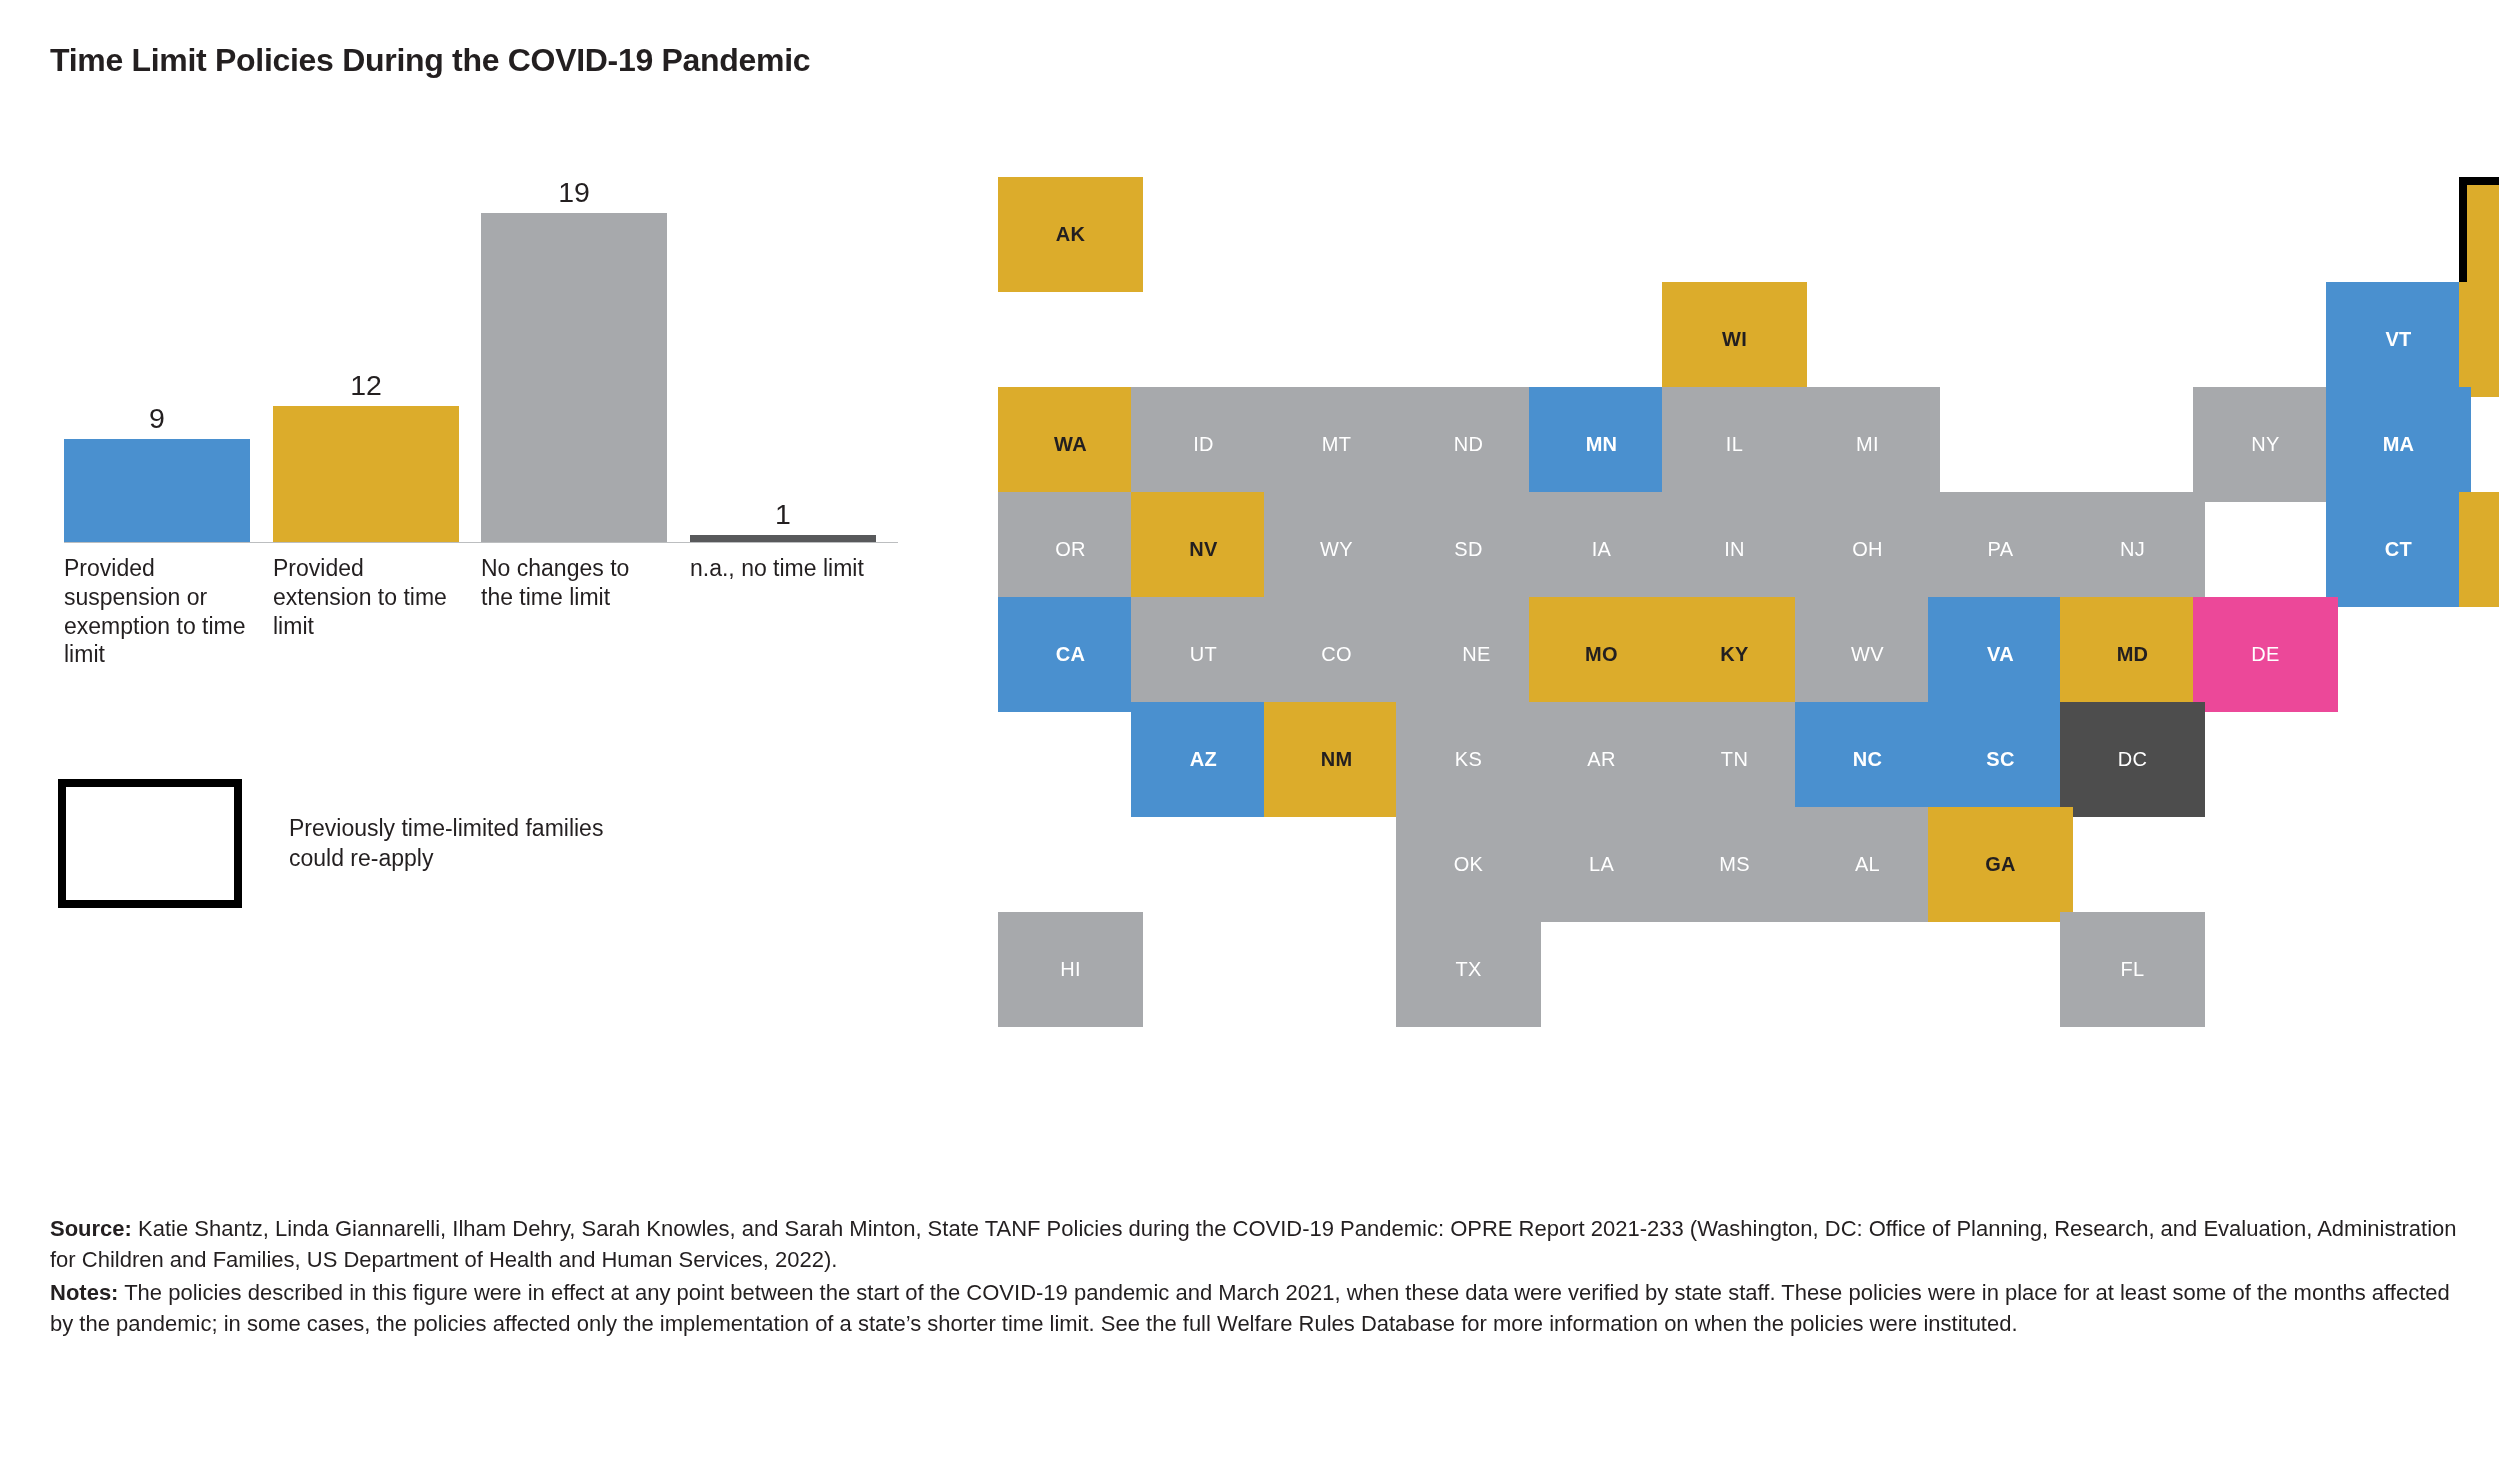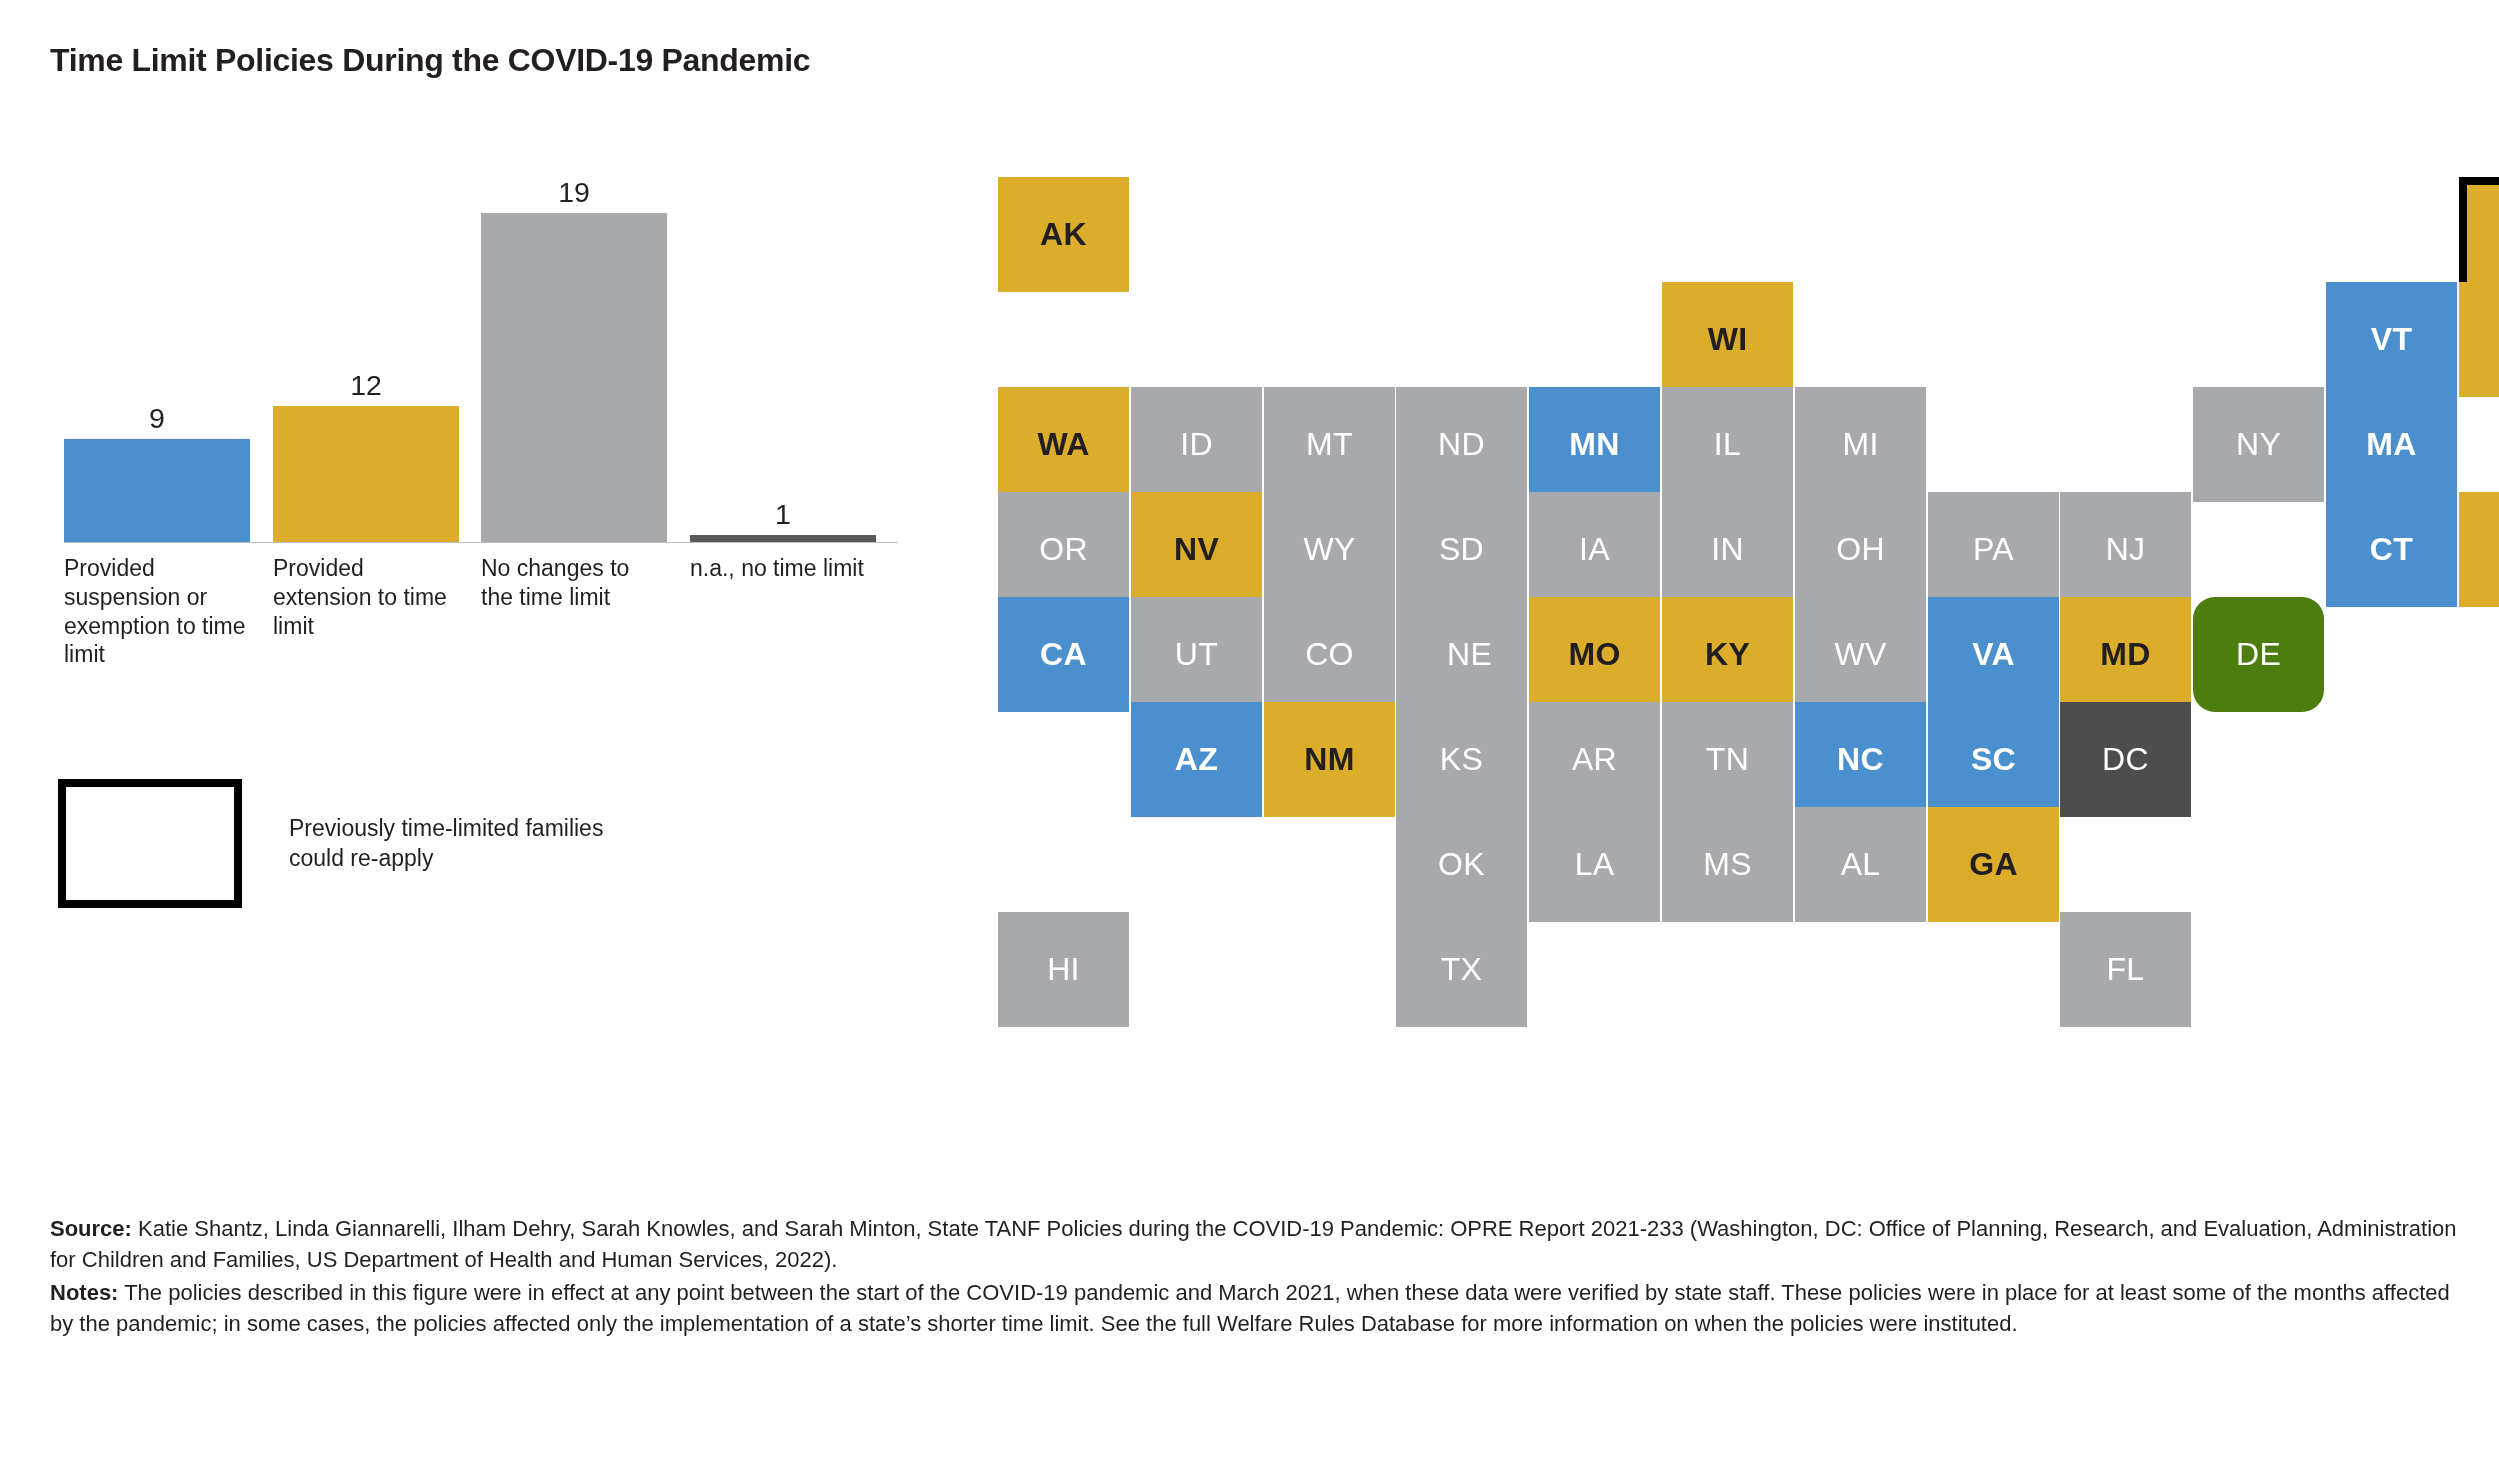--- a/index.html
+++ b/index.html
@@ -88,26 +88,26 @@
   }
 
   
   #map {
     position:absolute;
     left:998px; top:177px;
     width:1460px; height:994px;
   }
   .state {
     position:absolute;
-    width:131px; height:115px;
+    width:145px; height:115px;
     box-sizing:border-box;
     display:flex;
     align-items:center;
     justify-content:center;
-    font-size:32px;
+    font-size:20px;
     color:#ffffff;
     letter-spacing:0.3px;
   }
   .state.dark-text { color:#231f20; }
   .state.bold { font-weight:bold; }
   .state.outlined {
     border:8.3px solid #000000;
   }
 
   
@@ -188,21 +188,21 @@
     <div class="state dark-text bold" style="background: rgb(220, 172, 43); left: 1461px; top: 315px;">RI</div>
     <div class="state bold" style="background: rgb(74, 144, 207); left: 0px; top: 420px;">CA</div>
     <div class="state" style="background: rgb(167, 169, 172); left: 133px; top: 420px;">UT</div>
     <div class="state" style="background: rgb(167, 169, 172); left: 266px; top: 420px;">CO</div>
     <div class="state" style="background: rgb(167, 169, 172); left: 398px; top: 420px; padding-left: 16px;">NE</div>
     <div class="state dark-text bold" style="background: rgb(220, 172, 43); left: 531px; top: 420px;">MO</div>
     <div class="state dark-text bold" style="background: rgb(220, 172, 43); left: 664px; top: 420px;">KY</div>
     <div class="state" style="background: rgb(167, 169, 172); left: 797px; top: 420px;">WV</div>
     <div class="state bold" style="background: rgb(74, 144, 207); left: 930px; top: 420px;">VA</div>
     <div class="state dark-text bold" style="background: rgb(220, 172, 43); left: 1062px; top: 420px;">MD</div>
-    <div class="state" style="background: #4d7c0f; left: 1195px; top: 420px; border-radius: 22px;">DE</div>
+    <div class="state" style="background: #ec4899; left: 1195px; top: 420px;">DE</div>
     <div class="state bold" style="background: rgb(74, 144, 207); left: 133px; top: 525px;">AZ</div>
     <div class="state dark-text bold" style="background: rgb(220, 172, 43); left: 266px; top: 525px;">NM</div>
     <div class="state" style="background: rgb(167, 169, 172); left: 398px; top: 525px; text-align: right;">KS</div>
     <div class="state" style="background: rgb(167, 169, 172); left: 531px; top: 525px;">AR</div>
     <div class="state" style="background: rgb(167, 169, 172); left: 664px; top: 525px;">TN</div>
     <div class="state bold" style="background: rgb(74, 144, 207); left: 797px; top: 525px;">NC</div>
     <div class="state bold" style="background: rgb(74, 144, 207); left: 930px; top: 525px;">SC</div>
     <div class="state" style="background: rgb(77, 77, 77); left: 1062px; top: 525px;">DC</div>
     <div class="state" style="background: rgb(167, 169, 172); left: 398px; top: 630px;">OK</div>
     <div class="state" style="background: rgb(167, 169, 172); left: 531px; top: 630px;">LA</div>

